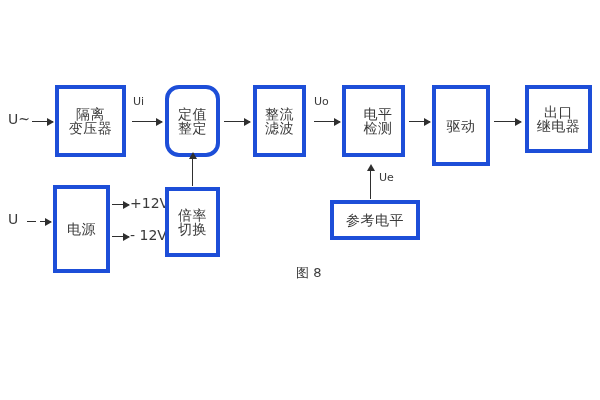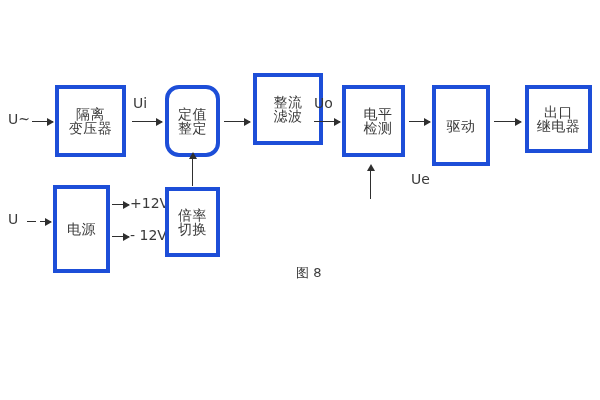--- a/index.html
+++ b/index.html
@@ -41,21 +41,21 @@
   .box.single .ln { margin-top: 0; }
 
   .label {
     position: absolute;
     color: #3a3a3a;
     font-size: 14px;
     white-space: nowrap;
     line-height: 1;
   }
   .label.sig {
-    font-size: 14px;
+    font-size: 11px;
   }
   .caption {
     position: absolute;
     color: #3a3a3a;
     font-size: 13px;
     white-space: nowrap;
   }
 
   
   .arrow-h {
@@ -111,21 +111,21 @@
   <div class="label sig" style="left:133px; top:96px;">Ui</div>
   <div class="arrow-h" style="left:132px; top:121px; width:30px;"></div>
 
   <div class="box" style="left:165px; top:85px; width:55px; height:72px;border-radius:14px;">
     <span class="ln">定值</span>
     <span class="ln">整定</span>
   </div>
 
   <div class="arrow-h" style="left:224px; top:121px; width:26px;"></div>
 
-  <div class="box" style="left:253px; top:73px; width:70px; height:72px;">
+  <div class="box" style="left:253px; top:85px; width:53px; height:72px;">
     <span class="ln">整流</span>
     <span class="ln">滤波</span>
   </div>
 
   <div class="label sig" style="left:314px; top:96px;">Uo</div>
   <div class="arrow-h" style="left:314px; top:121px; width:26px;"></div>
 
   <div class="box" style="left:342px; top:85px; width:63px; height:72px;padding-left:9px;">
     <span class="ln">电平</span>
     <span class="ln">检测</span>
@@ -159,18 +159,21 @@
   <div class="label" style="left:130px; top:228px;">- 12V</div>
 
   <div class="box" style="left:165px; top:187px; width:55px; height:70px;">
     <span class="ln">倍率</span>
     <span class="ln">切换</span>
   </div>
 
   <div class="arrow-v-up" style="left:192px; top:159px; height:27px;"></div>
 
   <div class="arrow-v-up" style="left:370px; top:171px; height:28px;"></div>
-  <div class="label sig" style="left:379px; top:172px;margin-left:32px;">Ue</div>
+  <div class="label sig" style="left:379px; top:172px;">Ue</div>
 
+  <div class="box single" style="left:330px; top:200px; width:90px; height:40px;">
+    <span class="ln">参考电平</span>
+  </div>
 
   <div class="caption" style="left:296px; top:264px;">图 8</div>
 
 </div>
 
 </body></html>

